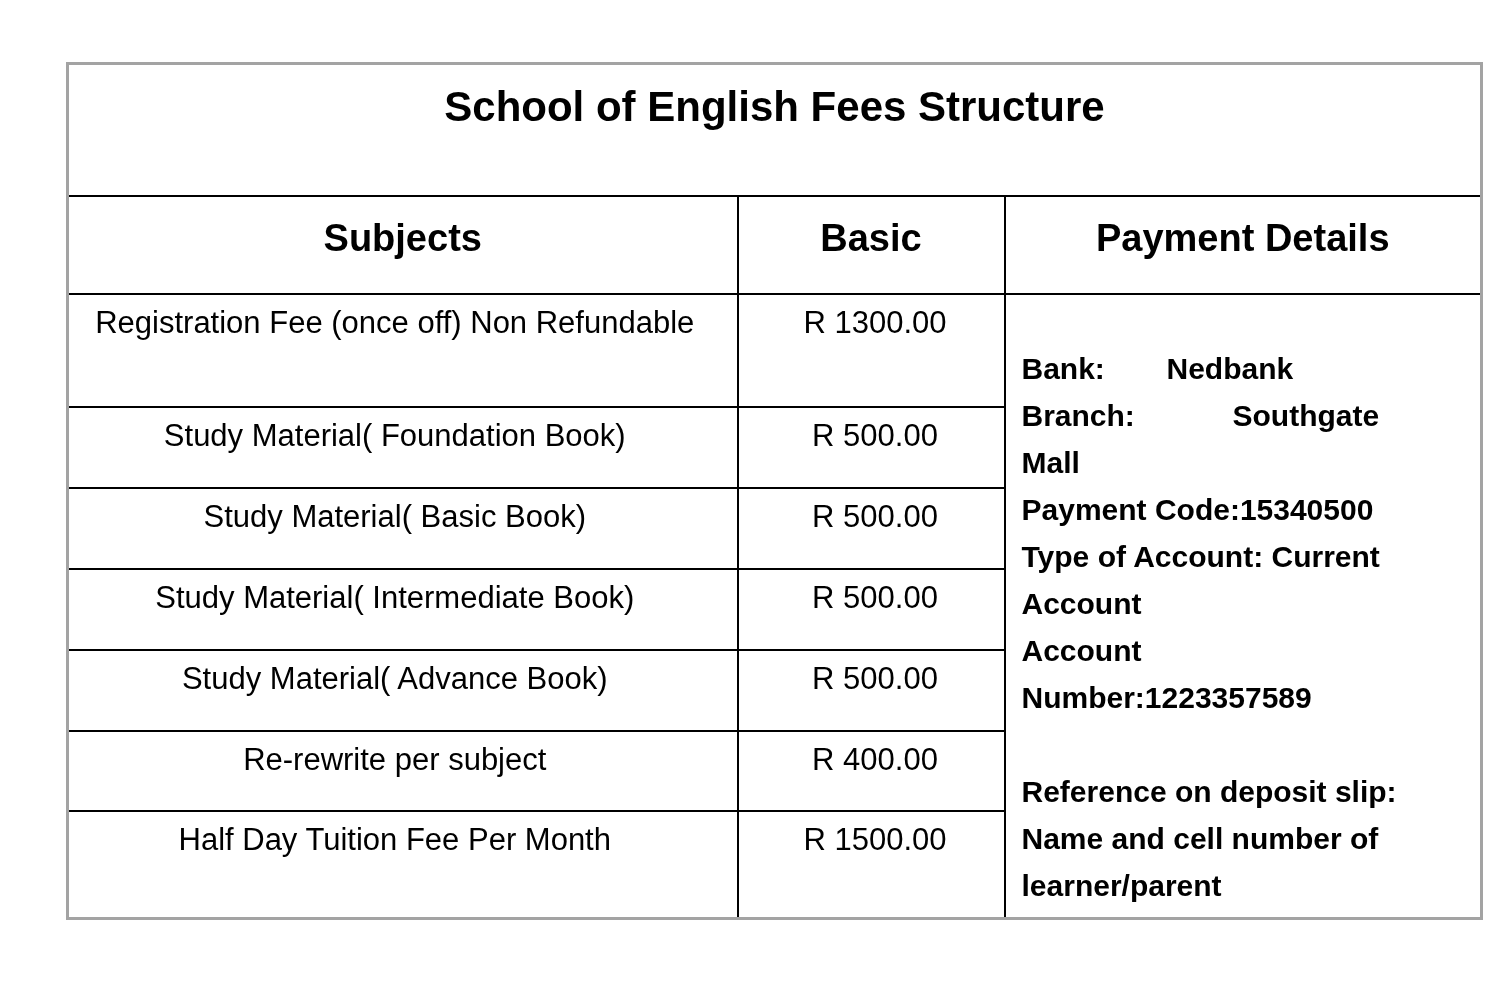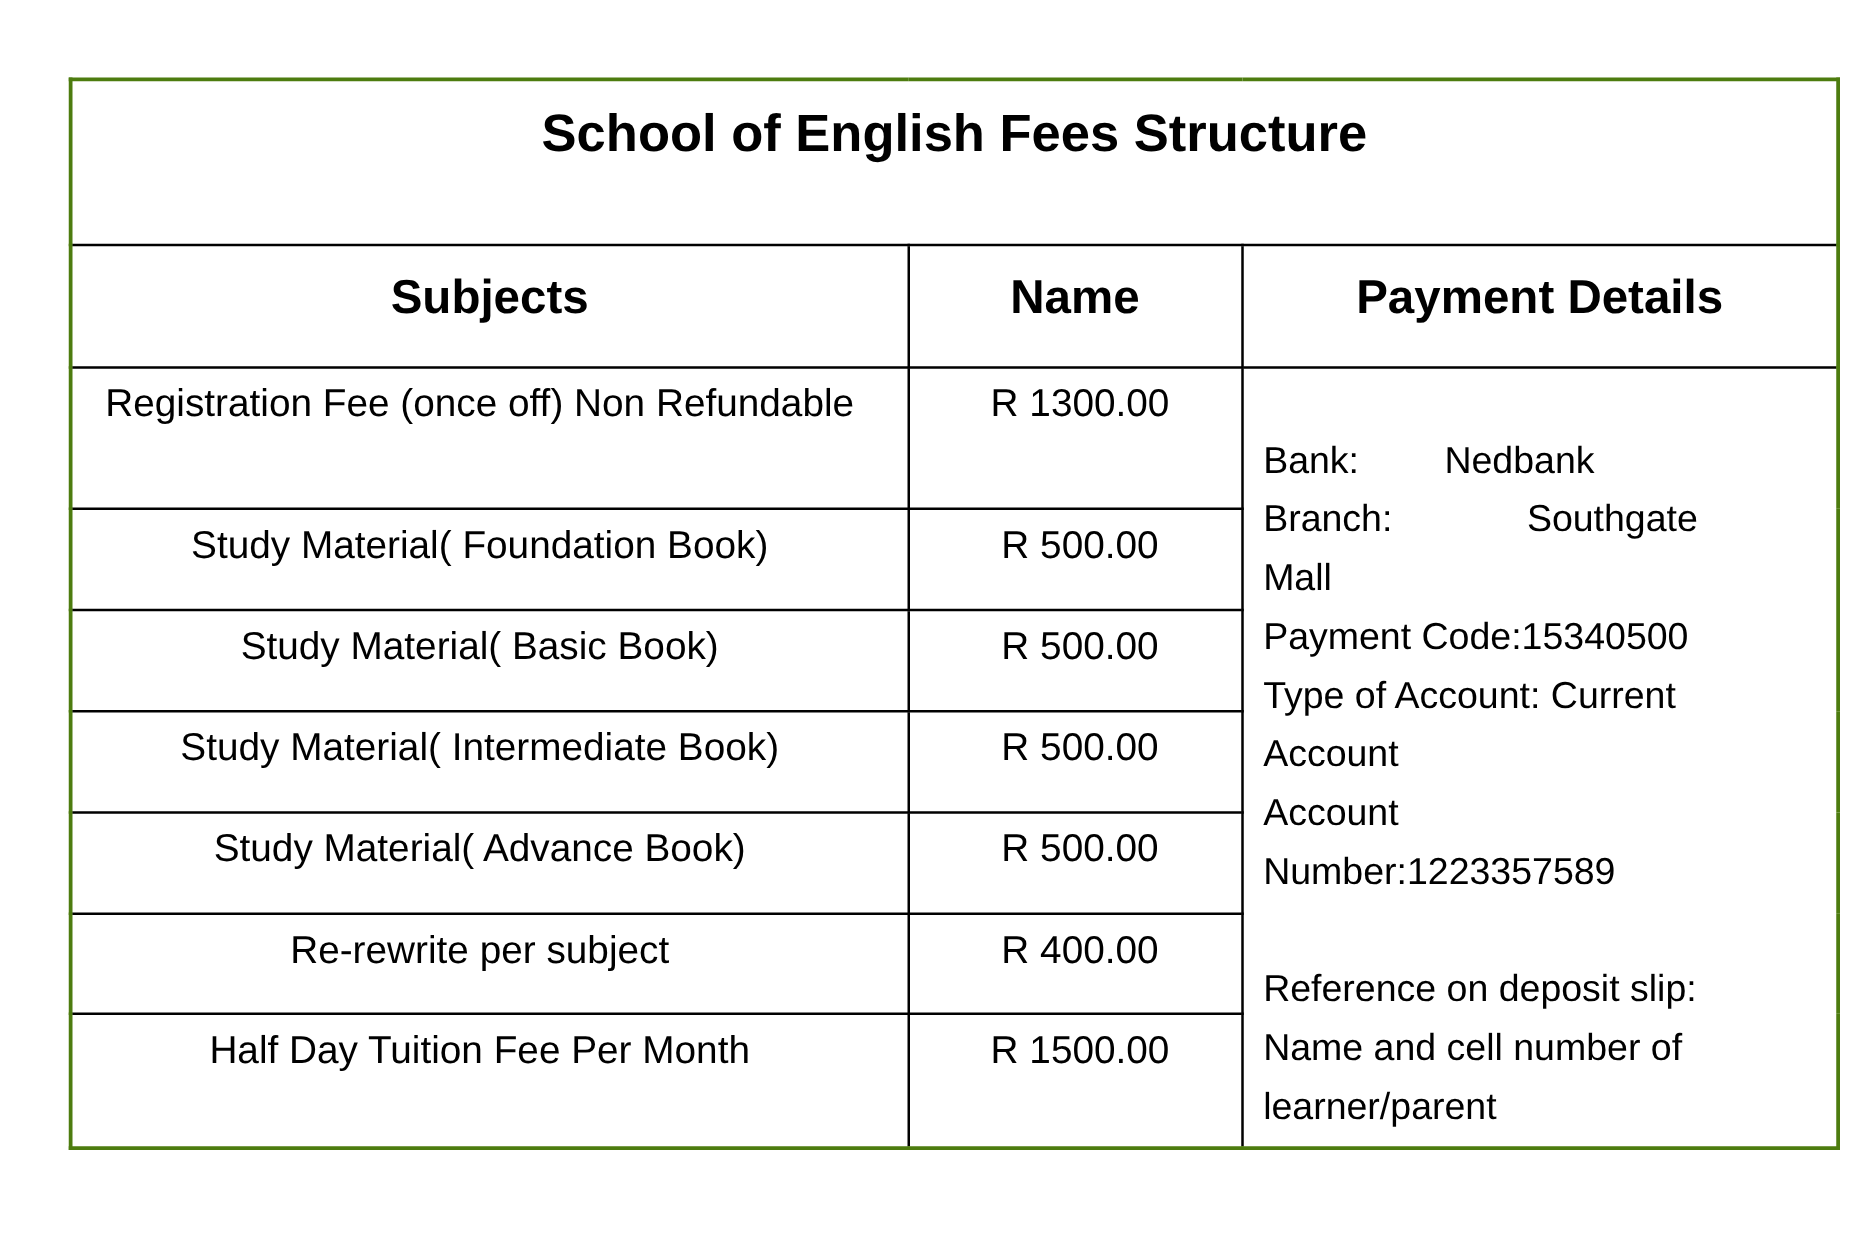--- a/index.html
+++ b/index.html
@@ -13,26 +13,26 @@
   }
   .sheet {
     position: relative;
     width: 1500px;
     height: 1000px;
     background: #ffffff;
     overflow: hidden;
   }
   table.fees {
     position: absolute;
-    left: 55px;
+    left: 66px;
     top: 62px;
     width: 1414px;
     border-collapse: collapse;
     table-layout: fixed;
-    border: 3px solid #4d7c0f;
+    border: 3px solid #a3a3a3;
   }
   table.fees td, table.fees th {
     border: 2px solid #000000;
     overflow: hidden;
   }
   
   td.title-cell {
     height: 113px;
     text-align: center;
     vertical-align: top;
@@ -71,21 +71,21 @@
   tr.r-reg  td { height: 107px; }
   tr.r-std  td { height: 75px; }
   tr.r-rw   td { height: 74px; }
   tr.r-half td { height: 101px; }
   
   td.payment-cell {
     vertical-align: top;
     text-align: left;
     padding: 50px 10px 0 16px;
     font-size: 30px;
-    font-weight: normal;
+    font-weight: bold;
     line-height: 47px;
   }
   .pline { white-space: nowrap; }
   .pline.blank { height: 47px; }
   .plabel { display: inline-block; }
   .plabel-bank { width: 145px; }
   .plabel-branch { width: 211px; }
 </style>
 </head>
 <body>
@@ -96,21 +96,21 @@
       <col style="width:670px">
       <col style="width:267px">
       <col style="width:477px">
     </colgroup>
     <tbody>
       <tr>
         <td class="title-cell" colspan="3">School of English Fees Structure</td>
       </tr>
       <tr>
         <th class="col-header">Subjects</th>
-        <th class="col-header">Name</th>
+        <th class="col-header">Basic</th>
         <th class="col-header">Payment Details</th>
       </tr>
 
       <tr class="r-reg">
         <td class="subject-cell">Registration Fee (once off) Non Refundable</td>
         <td class="cost-cell">R 1300.00</td>
         <td class="payment-cell" rowspan="7">
           <div class="pline">
             <span class="plabel plabel-bank">Bank:</span><span>Nedbank</span>
           </div>

